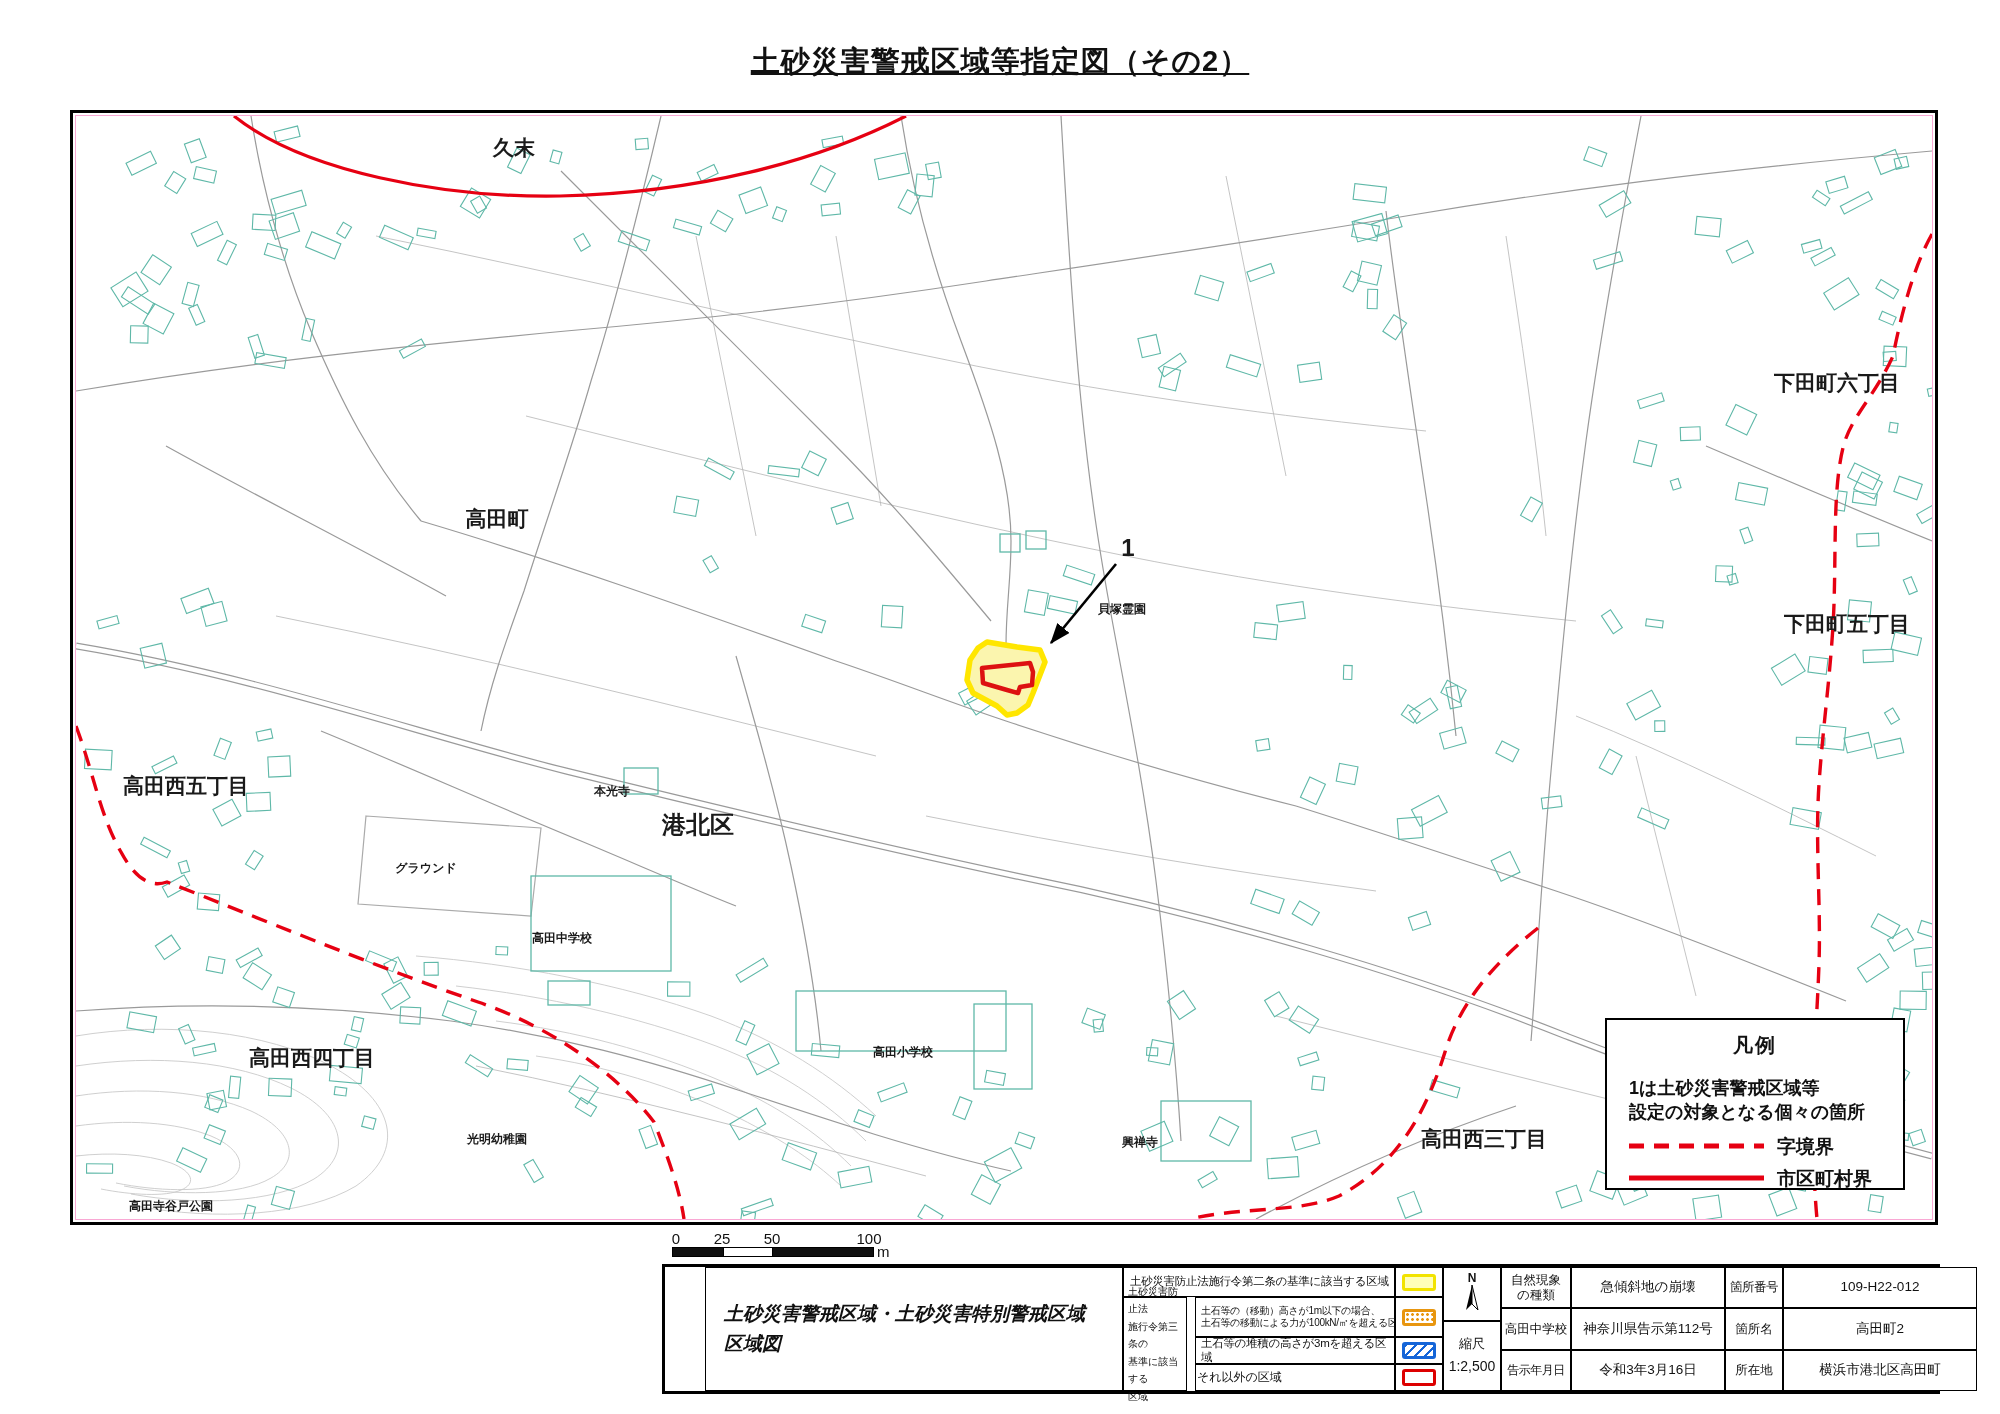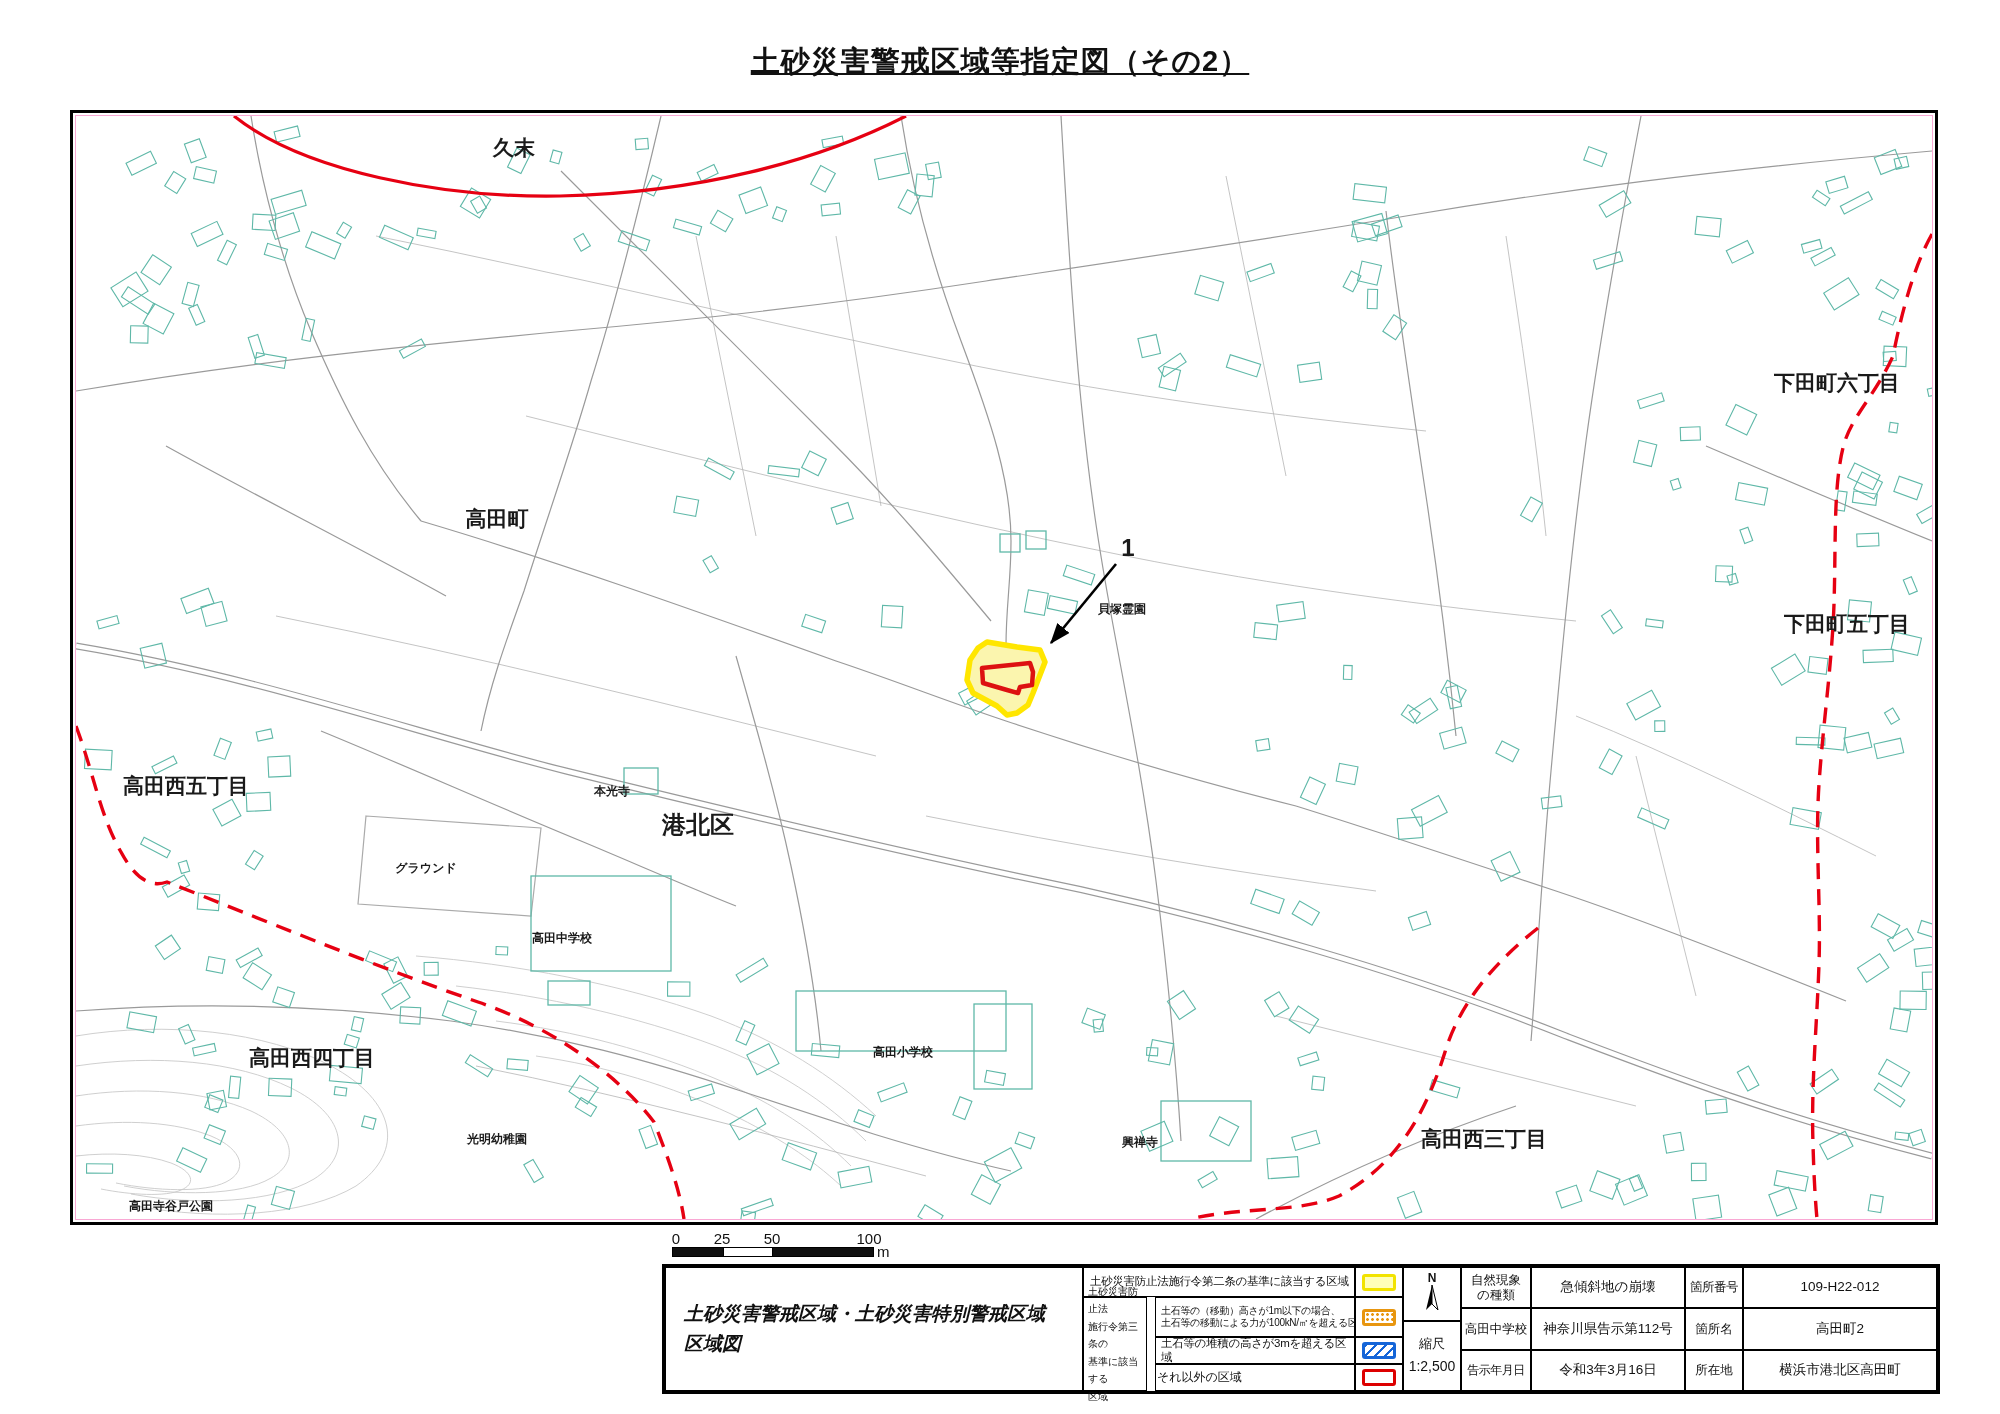--- a/index.html
+++ b/index.html
@@ -34,21 +34,21 @@
   .bar{position:absolute;left:0;top:17px;width:200px;height:8px;border:1px solid #000;
        box-sizing:content-box;display:flex;}
   .bar .s1{width:50px;background:#111;}
   .bar .s2{width:50px;background:#fff;border-left:1px solid #000;border-right:1px solid #000;box-sizing:border-box;}
   .bar .s3{width:100px;background:#111;}
   .unit-m{position:absolute;left:205px;top:13px;font-size:15px;}
   
   .info-table{position:absolute;left:662px;top:1264px;width:1278px;height:130px;
        border:3px solid #000;box-sizing:border-box;background:#fff;z-index:6;}
   .tc{position:absolute;box-sizing:border-box;border:1px solid #000;background:#fff;
-       display:flex;align-items:center;justify-content:center;line-height:1.2;text-align:center;}
+       display:flex;align-items:center;justify-content:center;line-height:1.2;text-align:center;margin-left:40px;}
   .tc.left{justify-content:flex-start;text-align:left;}
   .doc-title{font-size:19px;font-weight:700;line-height:1.6;padding-left:18px;font-style:italic;}
   .sw{width:34px;height:17px;border-radius:3px;box-sizing:border-box;}
   .sw-yellow{border:3px solid #f2e300;background:#ffffb8;}
   .sw-orange{border:3px solid #e8960f;background-color:#fff;
       background-image:radial-gradient(#e8960f 1.3px,transparent 1.5px);background-size:5px 5px;}
   .sw-blue{border:3px solid #1565d8;
       background:repeating-linear-gradient(135deg,#1565d8 0 2px,#fff 2px 7px);}
   .sw-red{border:3px solid #dd0000;background:#fff;}
   .compass-n{font-size:12px;font-weight:700;line-height:1;}
@@ -421,20 +421,37 @@
     <div class="mlabel ml-sm" style="left:486px;top:822px">高田中学校</div>
     <div class="mlabel ml-lg" style="left:236px;top:942px">高田西四丁目</div>
     <div class="mlabel ml-sm" style="left:421px;top:1023px">光明幼稚園</div>
     <div class="mlabel ml-sm" style="left:95px;top:1090px">高田寺谷戸公園</div>
     <div class="mlabel ml-sm" style="left:827px;top:936px">高田小学校</div>
     <div class="mlabel ml-sm" style="left:1064px;top:1026px">興禅寺</div>
     <div class="mlabel ml-lg" style="left:1408px;top:1023px">高田西三丁目</div>
     <div class="mlabel ml-sm" style="left:1046px;top:493px">貝塚霊園</div>
     <div class="mlabel ml-marker" style="left:1052px;top:432px">1</div>
 
+    <div class="legend-box">
+      <div class="legend-title">凡例</div>
+      <div class="legend-note1">1は土砂災害警戒区域等</div>
+      <div class="legend-note2">設定の対象となる個々の箇所</div>
+      <div class="legend-item" style="top:114px">
+        <svg class="sample" width="135" height="8">
+          <line x1="0" y1="4" x2="135" y2="4" stroke="#e60012" stroke-width="5" stroke-dasharray="15 10"></line>
+        </svg>
+        <span class="lab">字境界</span>
+      </div>
+      <div class="legend-item" style="top:146px">
+        <svg class="sample" width="135" height="8">
+          <line x1="0" y1="4" x2="135" y2="4" stroke="#e60012" stroke-width="5"></line>
+        </svg>
+        <span class="lab">市区町村界</span>
+      </div>
+    </div>
   </div>
 </div>
 
 <div class="scalebar">
   <span class="tick" style="left:4px">0</span>
   <span class="tick" style="left:50px">25</span>
   <span class="tick" style="left:100px">50</span>
   <span class="tick" style="left:197px">100</span>
   <div class="bar">
     <div class="s1"></div>

